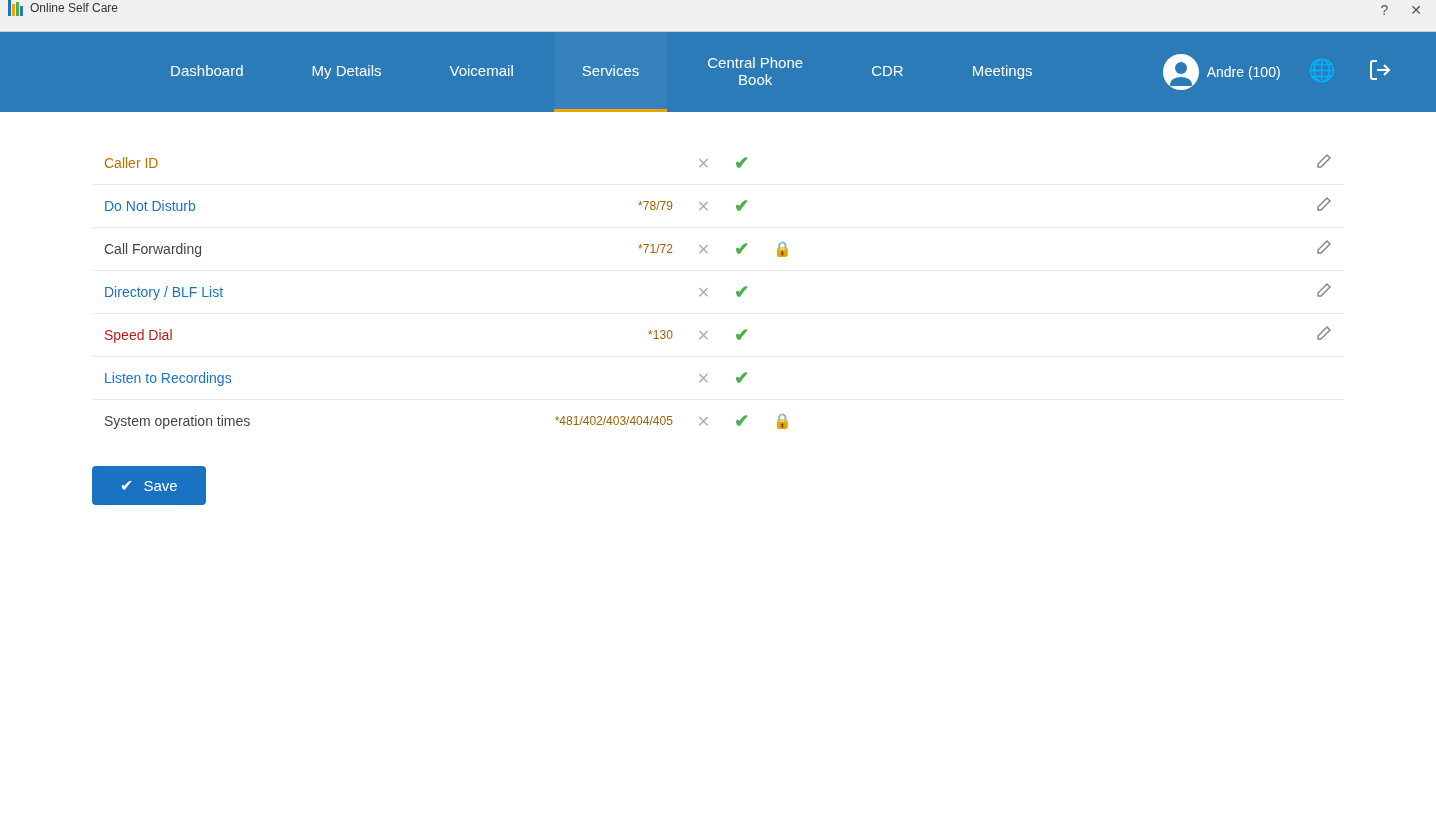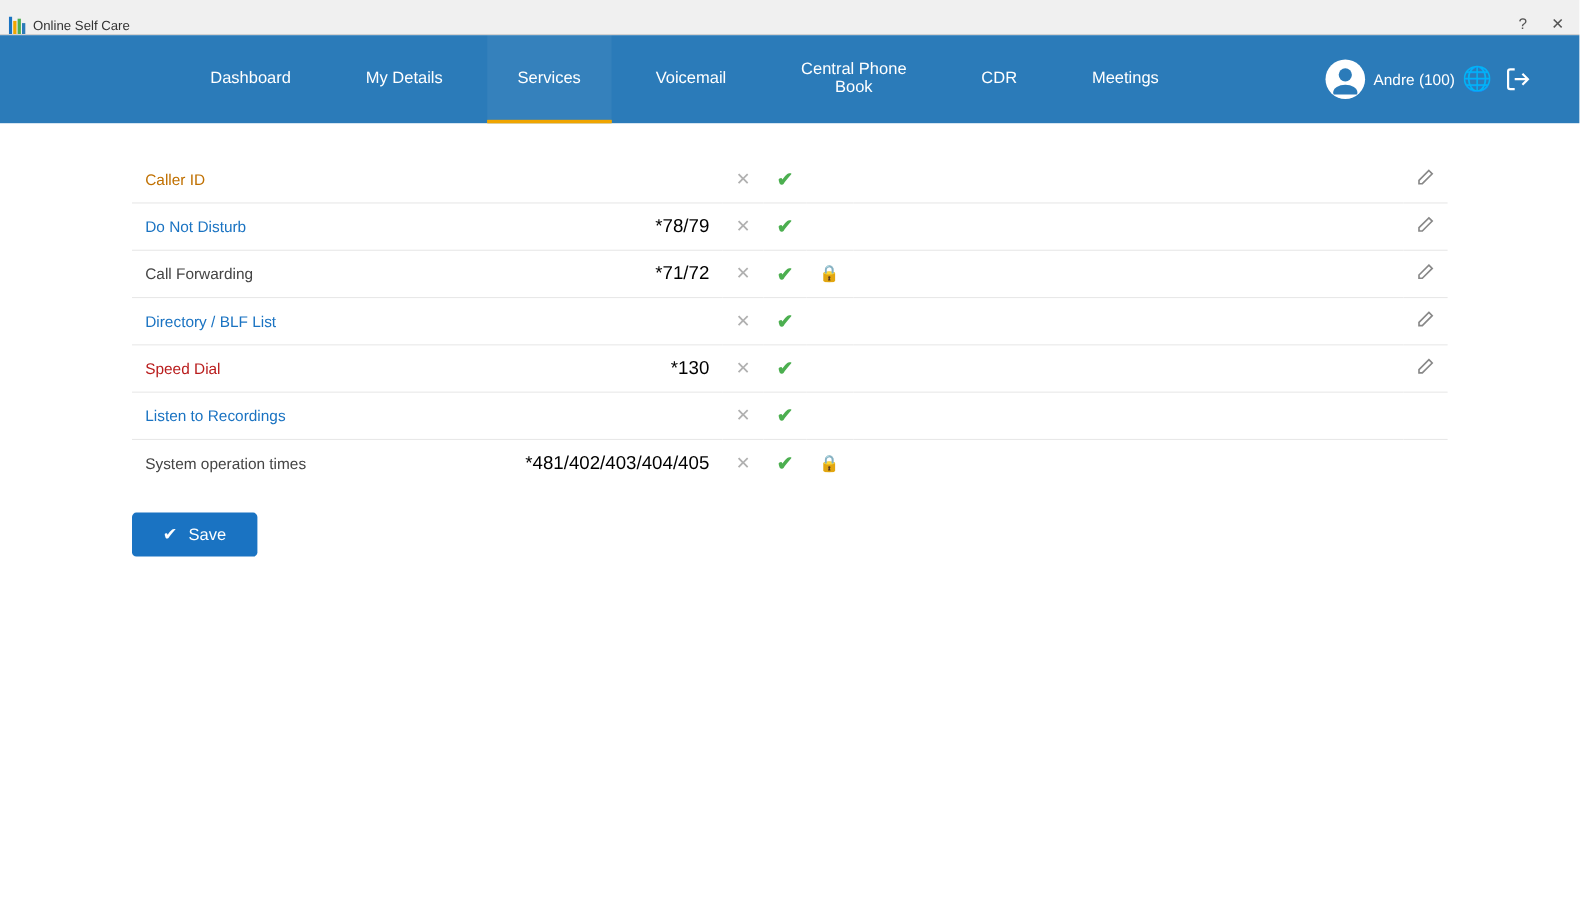--- a/index.html
+++ b/index.html
@@ -1,20 +1,20 @@
 <!DOCTYPE html>
 <html><head>
   <meta charset="utf-8">
   <style>
     * { margin: 0; padding: 0; box-sizing: border-box; }
     body { font-family: 'Segoe UI', Arial, sans-serif; background: #fff; width: 1436px; height: 840px; overflow: hidden; }
 
     
     .titlebar {
-      display: flex; align-items: flex-end; justify-content: space-between;
+      display: flex; align-items: flex-start; justify-content: space-between;
       background: #f0f0f0; height: 32px; padding: 0 8px;
       border-bottom: 1px solid #ccc;
     }
     .titlebar-left { display: flex; align-items: center; gap: 6px; }
     .titlebar-logo { width: 16px; height: 16px; }
     .titlebar-title { font-size: 12px; color: #333; }
     .titlebar-right { display: flex; align-items: center; gap: 10px; }
     .titlebar-btn { background: none; border: none; cursor: pointer; font-size: 14px; color: #555; padding: 2px 6px; }
 
     
@@ -37,47 +37,47 @@
     .nav-item.active {
       border-bottom: 3px solid #f0a500;
       background: rgba(255,255,255,0.05);
     }
     .nav-item.active::after {
       content: '';
       position: absolute; bottom: -3px; left: 0; right: 0;
       height: 3px; background: #f0a500;
     }
 
-    .nav-right { display: flex; align-items: center; gap: 3px; margin-left: auto; }
+    .nav-right { display: flex; align-items: flex-start; gap: 24px; margin-left: auto; }
     .user-btn {
       display: flex; align-items: center; gap: 8px; color: #fff;
       font-size: 14px; cursor: pointer; background: none; border: none;
     }
     .user-avatar {
       width: 36px; height: 36px; border-radius: 50%;
       background: #fff; display: flex; align-items: center; justify-content: center;
     }
     .user-avatar svg { width: 28px; height: 28px; }
     .nav-icon-btn {
       background: none; border: none; cursor: pointer; color: #fff;
       font-size: 20px; display: flex; align-items: center; padding: 4px;
     }
 
     
-    .main-content { padding: 30px 120px; }
+    .main-content { padding: 30px 92px; }
 
     
     .services-table { width: 100%; border-collapse: collapse; }
     .services-table tr { border-bottom: 1px solid #e8e8e8; }
     .services-table tr:last-child { border-bottom: none; }
     .services-table td { padding: 10px 12px; vertical-align: middle; }
 
     .service-name { font-size: 14px; width: 300px; }
 
-    .service-code { color: #000000; font-size: 17px; text-align: right; padding-right: 8px; min-width: 160px; }
+    .service-code { color: #a16207; font-size: 12px; text-align: right; padding-right: 8px; min-width: 160px; }
 
     .icon-cell { text-align: center; width: 36px; }
     .icon-x { color: #b0b0b0; font-size: 16px; }
     .icon-check { color: #4caf50; font-size: 18px; font-weight: bold; }
     .icon-lock { color: #b0b0b0; font-size: 15px; }
     .icon-edit { color: #888; font-size: 15px; cursor: pointer; }
 
     
     .save-btn {
       margin-top: 24px;
@@ -107,22 +107,22 @@
   <div class="titlebar-right">
     <button class="titlebar-btn">?</button>
     <button class="titlebar-btn titlebar-close">✕</button>
   </div>
 </div>
 
 <nav class="navbar">
   <div class="nav-items">
     <a class="nav-item">Dashboard</a>
     <a class="nav-item">My Details</a>
+    <a class="nav-item">Voicemail</a>
     <a class="nav-item active">Services</a>
-    <a class="nav-item">Voicemail</a>
     <a class="nav-item" style="text-align:center;">Central Phone<br>Book</a>
     <a class="nav-item">CDR</a>
     <a class="nav-item">Meetings</a>
   </div>
   <div class="nav-right">
     <button class="user-btn">
       <div class="user-avatar">
         <svg viewBox="0 0 28 28">
           <circle cx="14" cy="10" r="6" fill="#2b7bb9"></circle>
           <ellipse cx="14" cy="26" rx="11" ry="7" fill="#2b7bb9"></ellipse>

